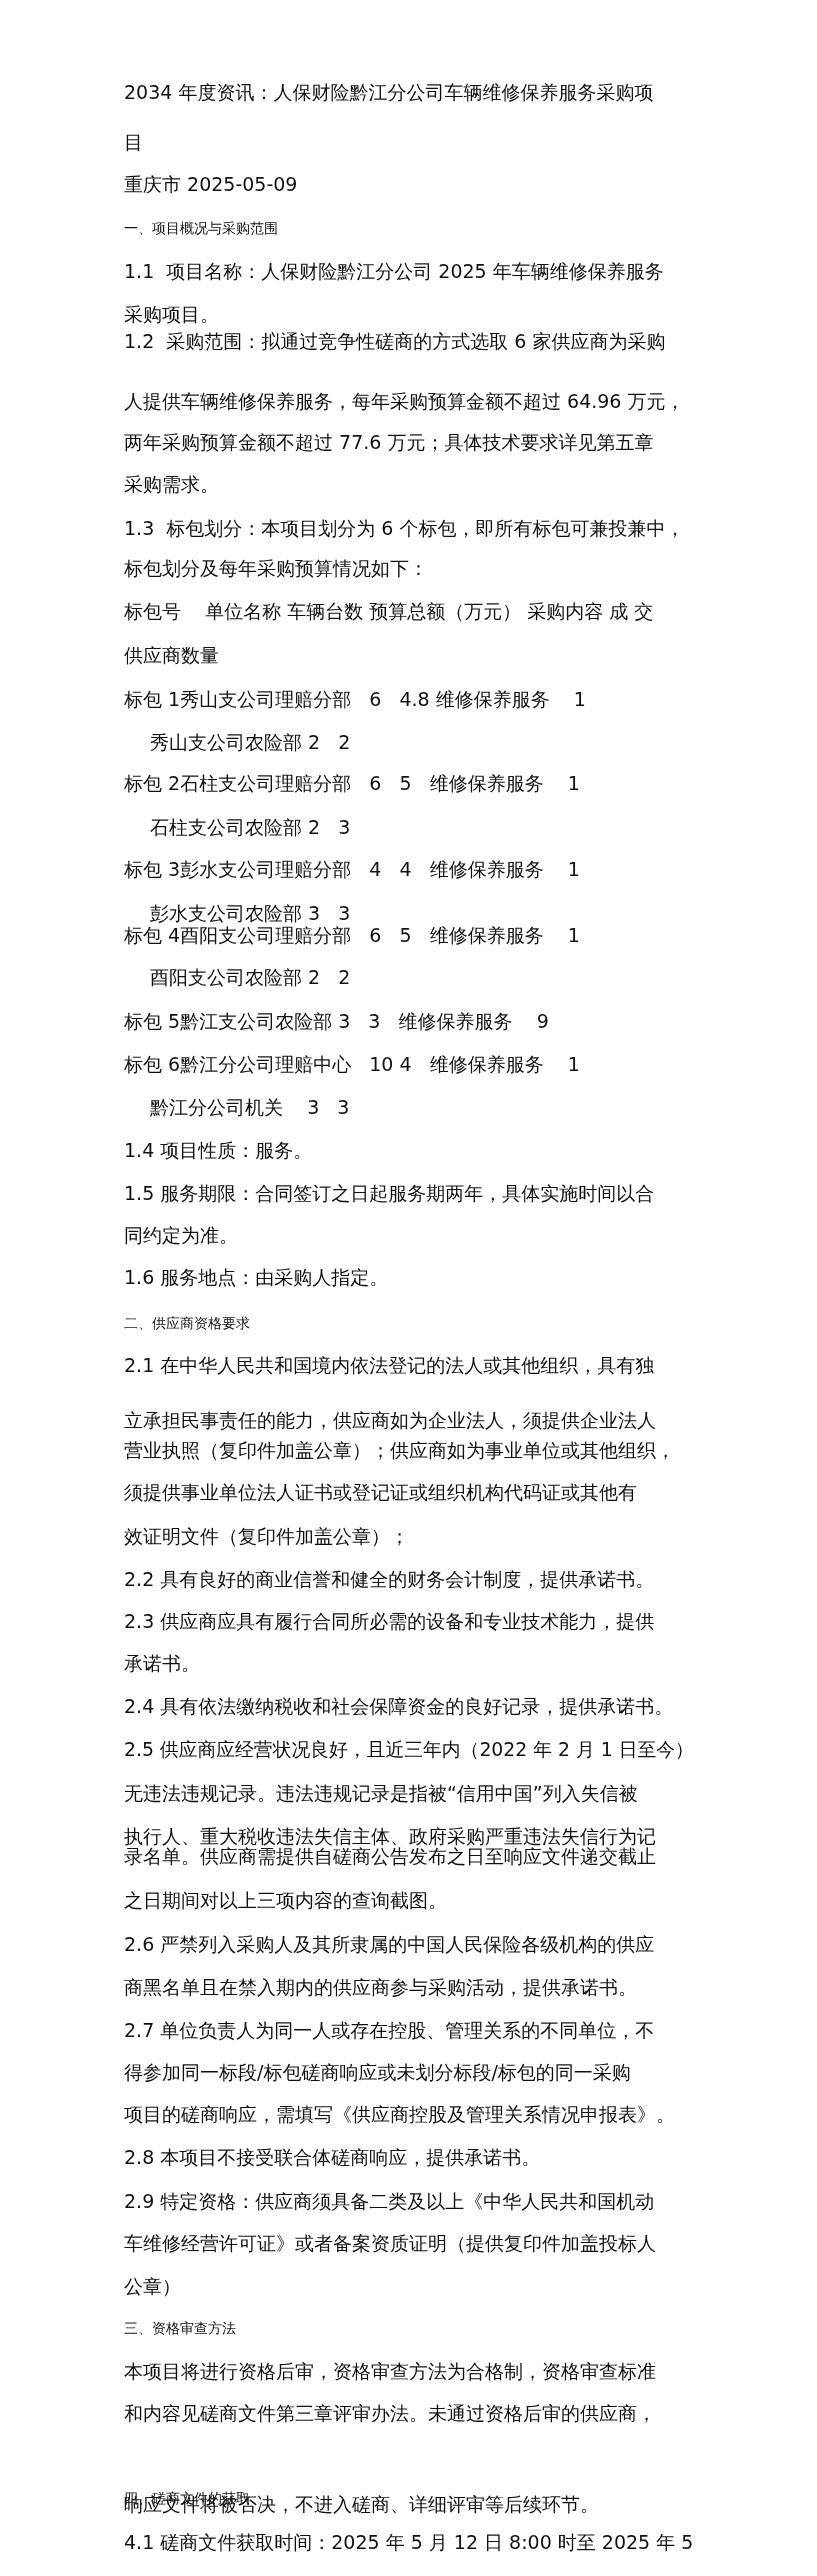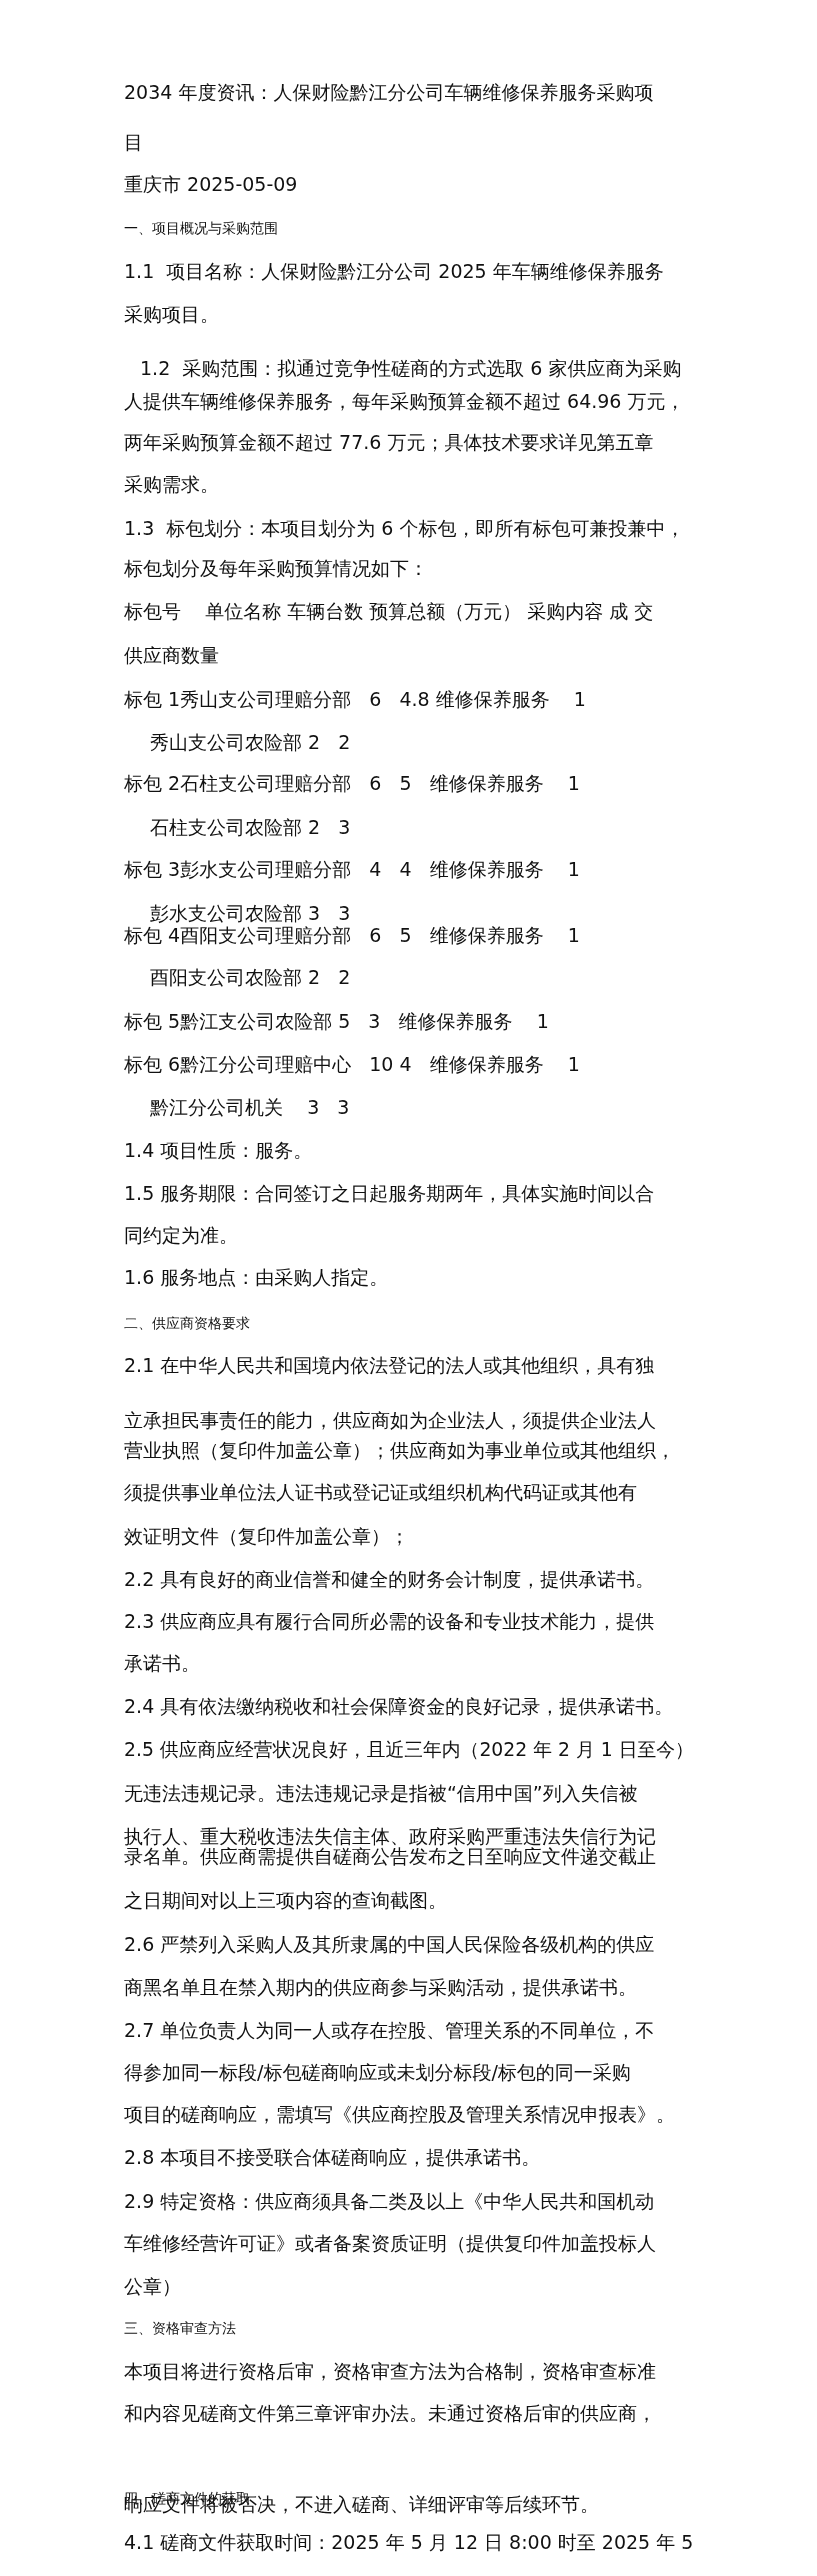--- a/index.html
+++ b/index.html
@@ -14,37 +14,37 @@
 </head>
 <body>
 
 <div class="doc" id="doc">
     <div class="line" style="top: 82px;">2034 年度资讯：人保财险黔江分公司车辆维修保养服务采购项</div>
     <div class="line" style="top: 132px;">目</div>
     <div class="line" style="top: 174px;">重庆市 2025-05-09</div>
     <div class="line heading" style="top: 218px;">一、项目概况与采购范围</div>
     <div class="line" style="top: 261px;">1.1  项目名称：人保财险黔江分公司 2025 年车辆维修保养服务</div>
     <div class="line" style="top: 304px;">采购项目。</div>
-    <div class="line" style="top: 358px; margin-left: 16px;">1.2  采购范围：拟通过竞争性磋商的方式选取 6 家供应商为采购</div>
+    <div class="line" style="top: 331px;">1.2  采购范围：拟通过竞争性磋商的方式选取 6 家供应商为采购</div>
     <div class="line" style="top: 391px;">人提供车辆维修保养服务，每年采购预算金额不超过 64.96 万元，</div>
     <div class="line" style="top: 432px;">两年采购预算金额不超过 77.6 万元；具体技术要求详见第五章</div>
     <div class="line" style="top: 474px;">采购需求。</div>
     <div class="line" style="top: 518px;">1.3  标包划分：本项目划分为 6 个标包，即所有标包可兼投兼中，</div>
     <div class="line" style="top: 558px;">标包划分及每年采购预算情况如下：</div>
     <div class="line" style="top: 601px;">标包号    单位名称 车辆台数 预算总额（万元） 采购内容 成 交</div>
     <div class="line" style="top: 645px;">供应商数量</div>
     <div class="line" style="top: 689px;">标包 1秀山支公司理赔分部   6   4.8 维修保养服务    1</div>
     <div class="line indent" style="top: 732px;">秀山支公司农险部 2   2</div>
     <div class="line" style="top: 773px;">标包 2石柱支公司理赔分部   6   5   维修保养服务    1</div>
     <div class="line indent" style="top: 817px;">石柱支公司农险部 2   3</div>
     <div class="line" style="top: 859px;">标包 3彭水支公司理赔分部   4   4   维修保养服务    1</div>
     <div class="line indent" style="top: 903px;">彭水支公司农险部 3   3</div>
     <div class="line" style="top: 925px;">标包 4酉阳支公司理赔分部   6   5   维修保养服务    1</div>
     <div class="line indent" style="top: 967px;">酉阳支公司农险部 2   2</div>
-    <div class="line" style="top: 1011px;">标包 5黔江支公司农险部 5   3   维修保养服务    1</div>
+    <div class="line" style="top: 1011px;">标包 5黔江支公司农险部 3   3   维修保养服务    9</div>
     <div class="line" style="top: 1054px;">标包 6黔江分公司理赔中心   10 4   维修保养服务    1</div>
     <div class="line indent" style="top: 1097px;">黔江分公司机关    3   3</div>
     <div class="line" style="top: 1140px;">1.4 项目性质：服务。</div>
     <div class="line" style="top: 1183px;">1.5 服务期限：合同签订之日起服务期两年，具体实施时间以合</div>
     <div class="line" style="top: 1225px;">同约定为准。</div>
     <div class="line" style="top: 1267px;">1.6 服务地点：由采购人指定。</div>
     <div class="line heading" style="top: 1313px;">二、供应商资格要求</div>
     <div class="line" style="top: 1355px;">2.1 在中华人民共和国境内依法登记的法人或其他组织，具有独</div>
     <div class="line" style="top: 1410px;">立承担民事责任的能力，供应商如为企业法人，须提供企业法人</div>
     <div class="line" style="top: 1440px;">营业执照（复印件加盖公章）；供应商如为事业单位或其他组织，</div>

